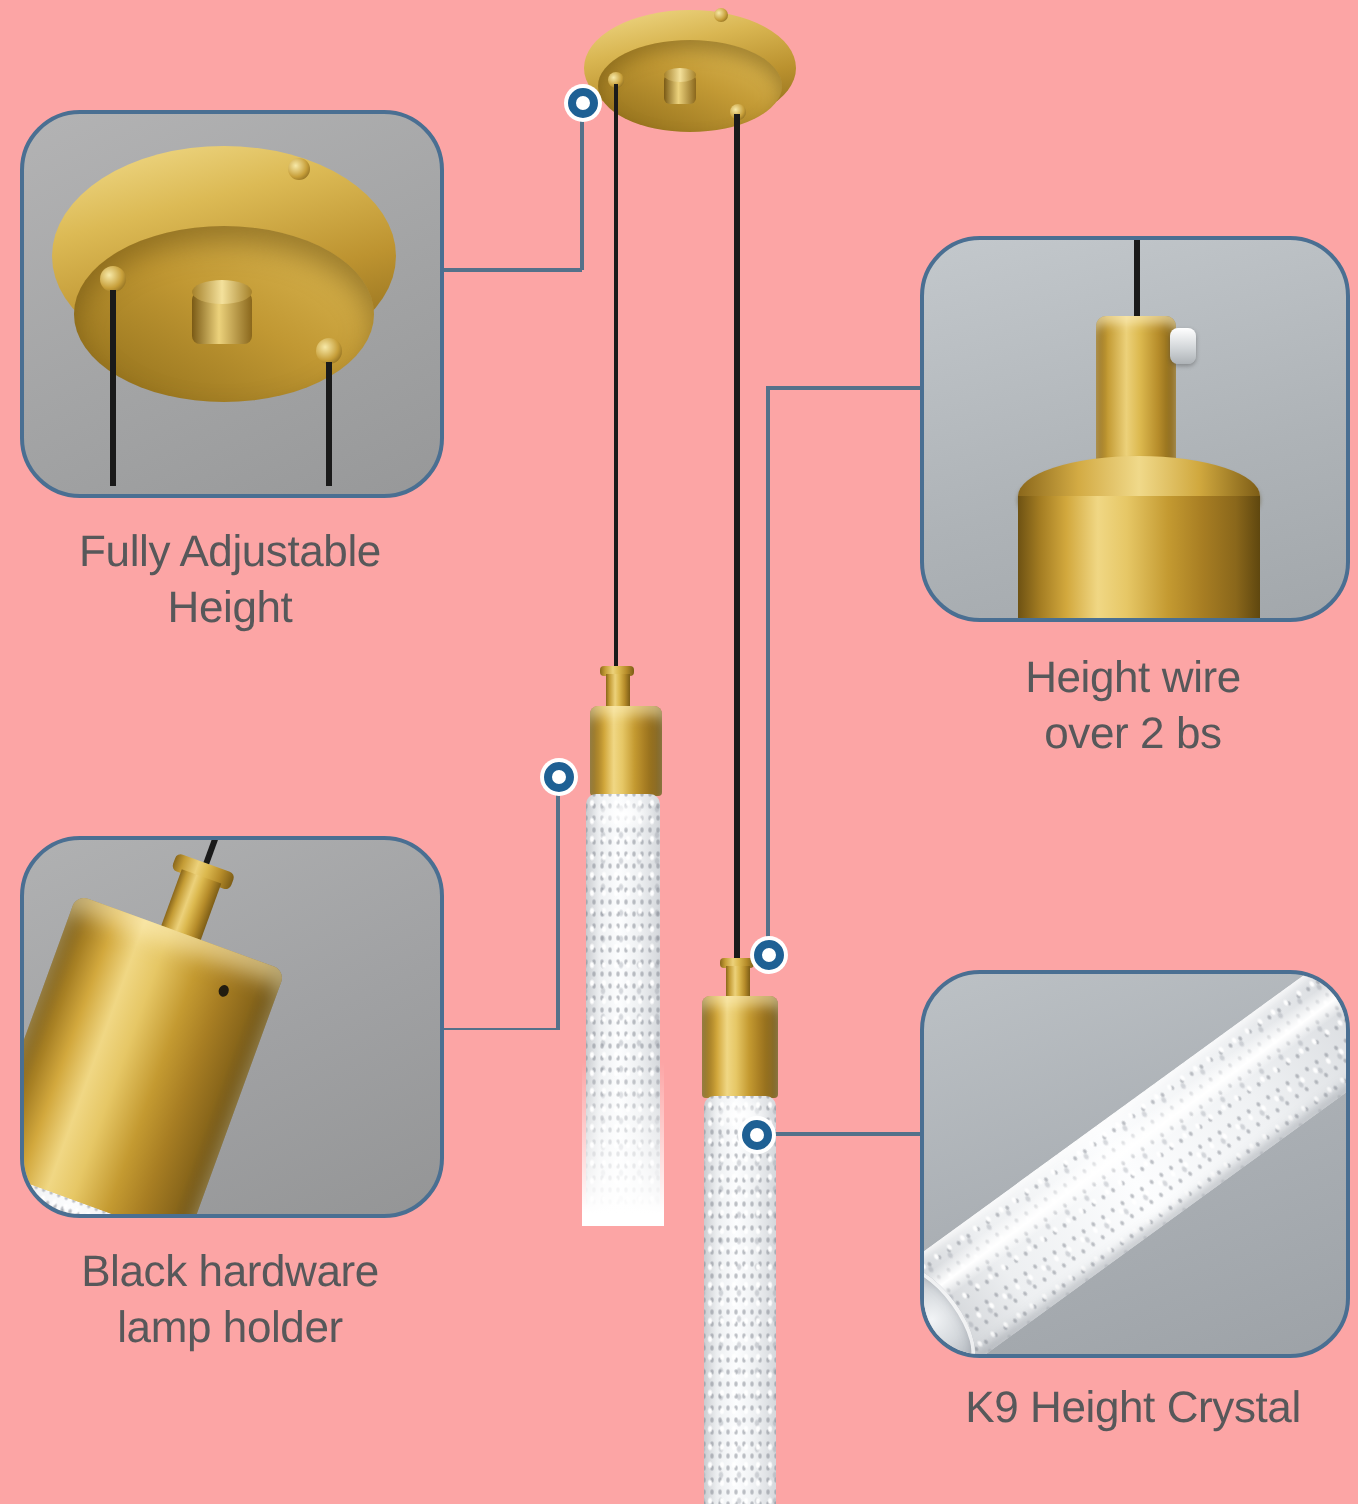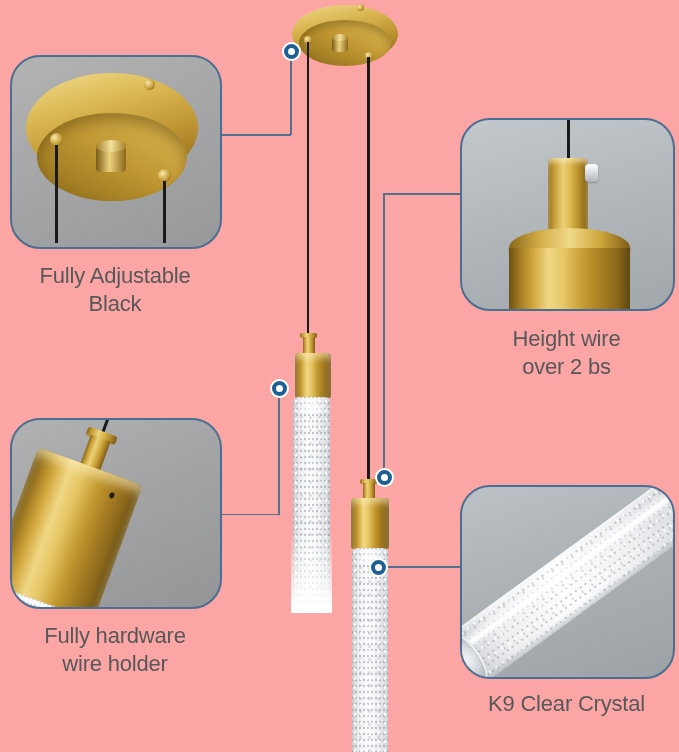--- a/index.html
+++ b/index.html
@@ -107,21 +107,21 @@
       <div class="ellipse" style="left:70px;top:67px;width:30px;height:12px;background:linear-gradient(90deg,#a5812a,#f4e19c 50%,#a5812a);"></div>
       <div class="screw" style="left:24px;top:60px;width:13px;height:13px;"></div>
       <div class="screw" style="left:132px;top:96px;width:13px;height:13px;"></div>
       <div class="screw" style="left:118px;top:6px;width:11px;height:11px;"></div>
       <div class="wire" style="left:29px;top:72px;height:98px;"></div>
       <div class="wire" style="left:137px;top:108px;height:62px;"></div>
     </div>
   </div>
   <div class="caption cap-a">
     <div>Fully Adjustable</div>
-    <div>Black</div>
+    <div>Height</div>
   </div>
 
   <div class="inset inset-b">
     <div class="wire" style="left:105px;top:0;height:44px;width:3px;"></div>
     <div class="gold-soft" style="position:absolute;left:86px;top:38px;width:40px;height:92px;border-radius:5px 5px 0 0;box-shadow:inset 0 4px 5px rgba(255,244,200,0.6);"></div>
     <div style="position:absolute;left:123px;top:44px;width:13px;height:18px;border-radius:4px;background:linear-gradient(180deg,#ffffff,#cfd3d6 60%,#aeb3b7);box-shadow:0 1px 2px rgba(60,60,60,0.4);"></div>
     <div class="ellipse" style="left:47px;top:108px;width:121px;height:40px;background:linear-gradient(90deg,#8a671b,#d3ab44 25%,#f0d98a 50%,#d0a83e 75%,#7d5d16);box-shadow:0 2px 2px rgba(80,60,10,0.55);"></div>
     <div class="gold-v" style="position:absolute;left:47px;top:128px;width:121px;height:61px;"></div>
   </div>
   <div class="caption cap-b">
@@ -133,29 +133,29 @@
     <div style="position:absolute;left:28px;top:-12px;width:130px;height:290px;transform:rotate(20deg);transform-origin:65px 20px;">
       <div class="wire" style="left:63px;top:0;height:28px;width:3px;"></div>
       <div class="gold-soft" style="position:absolute;left:49px;top:24px;width:31px;height:9px;border-radius:3px;"></div>
       <div class="gold-soft" style="position:absolute;left:54px;top:31px;width:21px;height:32px;"></div>
       <div class="gold-v" style="position:absolute;left:9px;top:61px;width:111px;height:146px;border-radius:6px 6px 3px 3px;box-shadow:inset 0 8px 10px rgba(255,242,195,0.55);"></div>
       <div style="position:absolute;left:92px;top:78px;width:5px;height:6px;border-radius:50%;background:#221c10;"></div>
       <div class="crystal" style="left:12px;top:205px;width:105px;height:70px;border-radius:0 0 8px 8px;"></div>
     </div>
   </div>
   <div class="caption cap-c">
-    <div>Fully hardware</div>
-    <div>wire holder</div>
+    <div>Black hardware</div>
+    <div>lamp holder</div>
   </div>
 
   <div class="inset inset-d">
     <div style="position:absolute;left:-30px;top:62px;width:290px;height:60px;transform:rotate(-36deg);transform-origin:145px 30px;">
       <div class="crystal" style="left:0;top:0;width:290px;height:60px;border-radius:12px;background-size:8px 12px,6px 8px,12px 17px,100% 100%;box-shadow:inset 0 2px 4px rgba(255,255,255,0.9), inset 0 -3px 6px rgba(120,126,135,0.45);">
         <div style="position:absolute;left:0;top:10px;width:100%;height:16px;background:linear-gradient(to bottom,rgba(255,255,255,0) ,#ffffff 55%,rgba(255,255,255,0));"></div>
       </div>
       <div class="ellipse" style="left:-4px;top:0;width:26px;height:60px;background:radial-gradient(circle at 45% 50%,#f2f4f6 0%,#d4d8dc 45%,#b9bec4 75%,#e8eaee 100%);box-shadow:inset 0 0 0 2px rgba(255,255,255,0.8), inset 0 0 6px rgba(110,115,125,0.6);"></div>
     </div>
   </div>
   <div class="caption cap-d">
-    <div>K9 Clear Crystal</div>
+    <div>K9 Height Crystal</div>
   </div>
 
 </div>
 
 </body></html>

